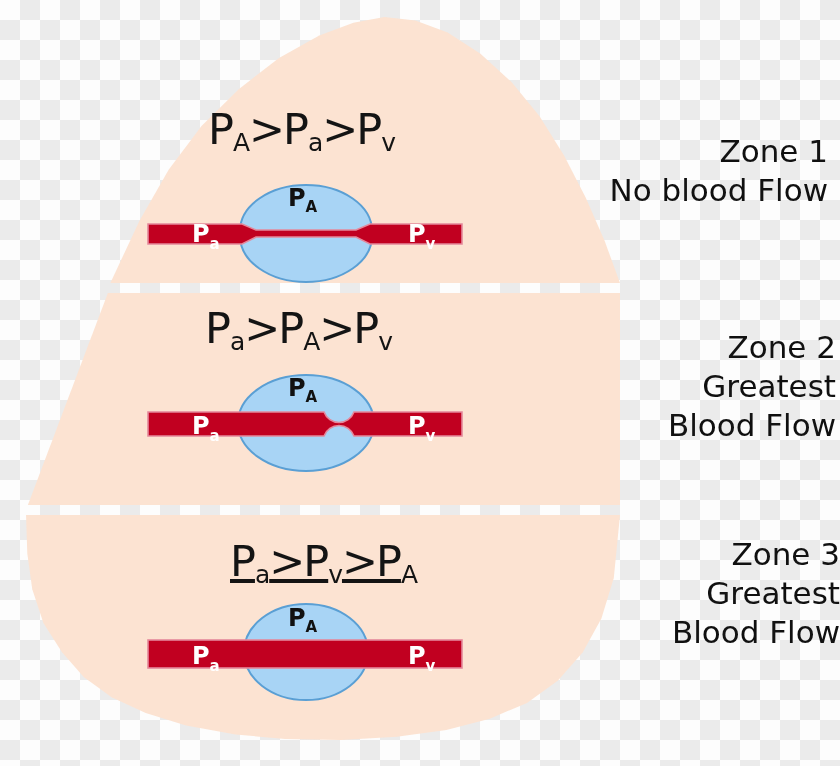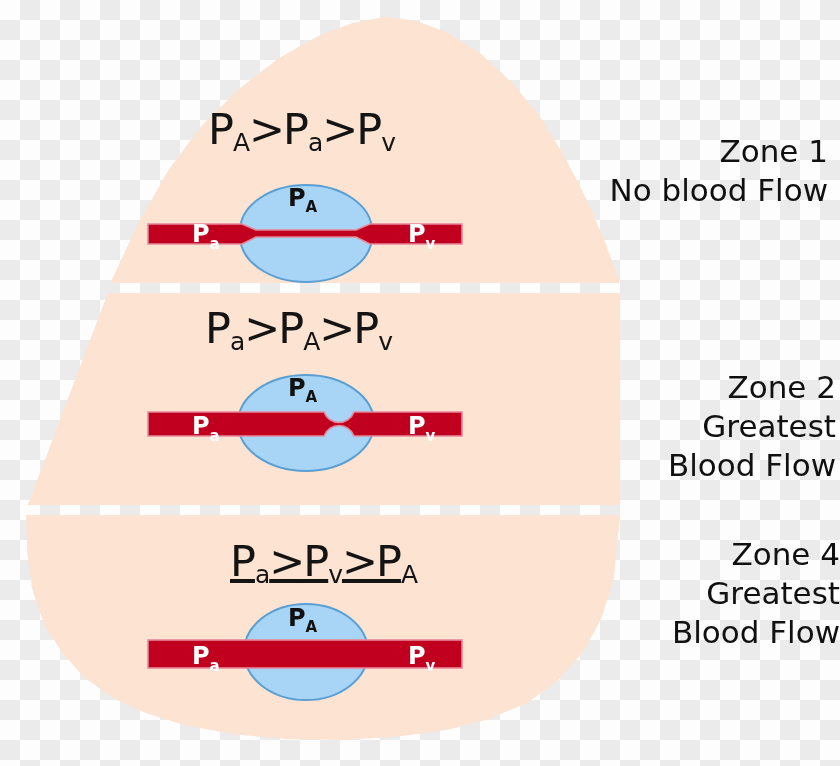--- a/index.html
+++ b/index.html
@@ -106,21 +106,21 @@
   .zone-label {
     position: absolute;
     text-align: right;
     color: #111111;
     font-size: 31px;
     line-height: 1.26;
     white-space: nowrap;
     font-family: "DejaVu Sans", "Liberation Sans", sans-serif;
   }
   #label1 { left: 560px; top: 132px; width: 268px; }
-  #label2 { left: 588px; top: 328px; width: 248px; margin-top: 40px; }
+  #label2 { left: 588px; top: 328px; width: 248px; }
   #label3 { left: 600px; top: 535px; width: 240px; }
   .zone-label .ln { display: block; }
 </style>
 </head>
 <body>
 
 <div id="stage">
 
   <div class="zone-band" id="zone1-band">
     <div class="zone-shape" id="zone1-shape"></div>
@@ -190,18 +190,18 @@
       <ellipse cx="166" cy="52" rx="62" ry="48" fill="#a8d4f5" stroke="#5a9fd4" stroke-width="2"></ellipse>
 
       <rect x="8" y="40" width="314" height="28" fill="#c10020" stroke="#e4889b" stroke-width="1.6"></rect>
       <text x="52" y="64" font-family="DejaVu Sans, Liberation Sans, sans-serif" font-size="24" font-weight="bold" fill="#ffffff">P<tspan font-size="15" dy="7">a</tspan></text>
       <text x="268" y="64" font-family="DejaVu Sans, Liberation Sans, sans-serif" font-size="24" font-weight="bold" fill="#ffffff">P<tspan font-size="15" dy="7">v</tspan></text>
       <text x="148" y="26" font-family="DejaVu Sans, Liberation Sans, sans-serif" font-size="24" font-weight="bold" fill="#111111">P<tspan font-size="15" dy="6">A</tspan></text>
     </svg>
   </div>
 
   <div class="zone-label" id="label3">
-    <span class="ln">Zone 4</span>
+    <span class="ln">Zone 3</span>
     <span class="ln">Greatest</span>
     <span class="ln">Blood Flow</span>
   </div>
 
 </div>
 
 </body></html>

